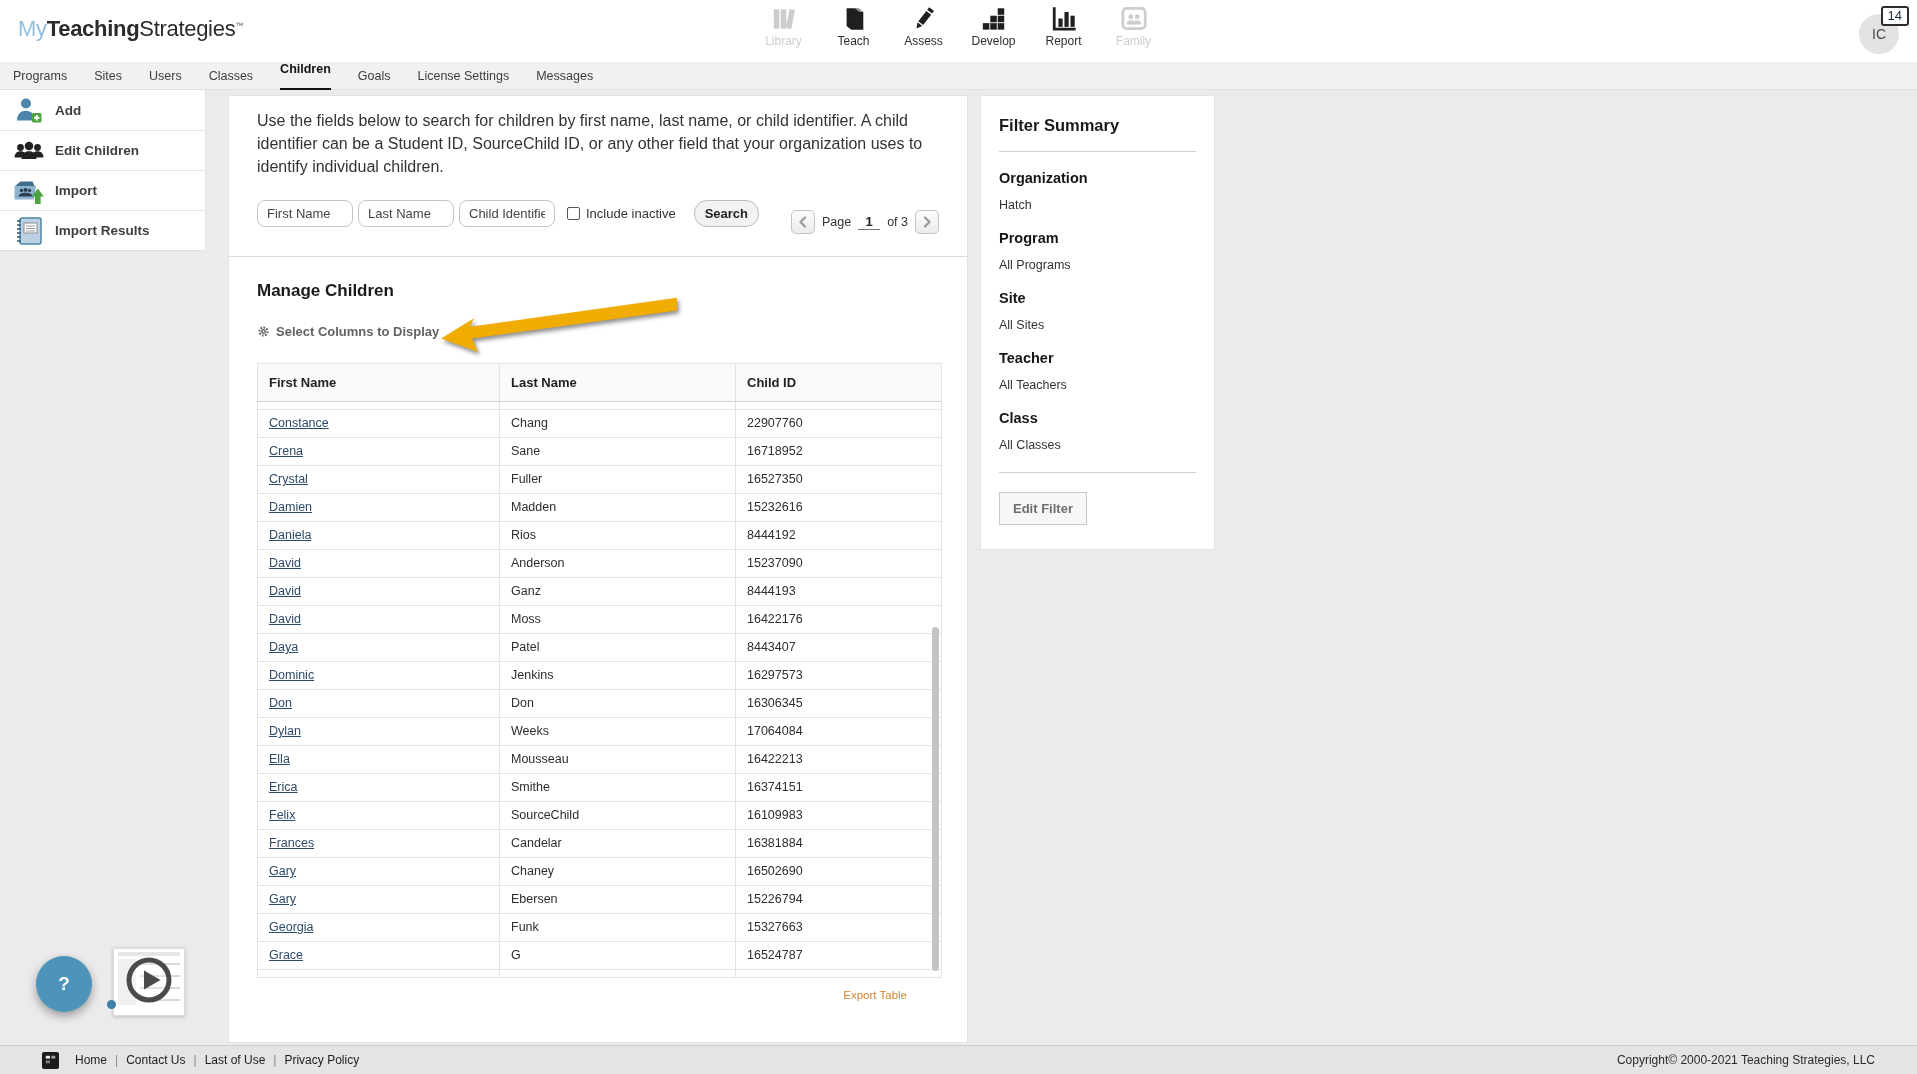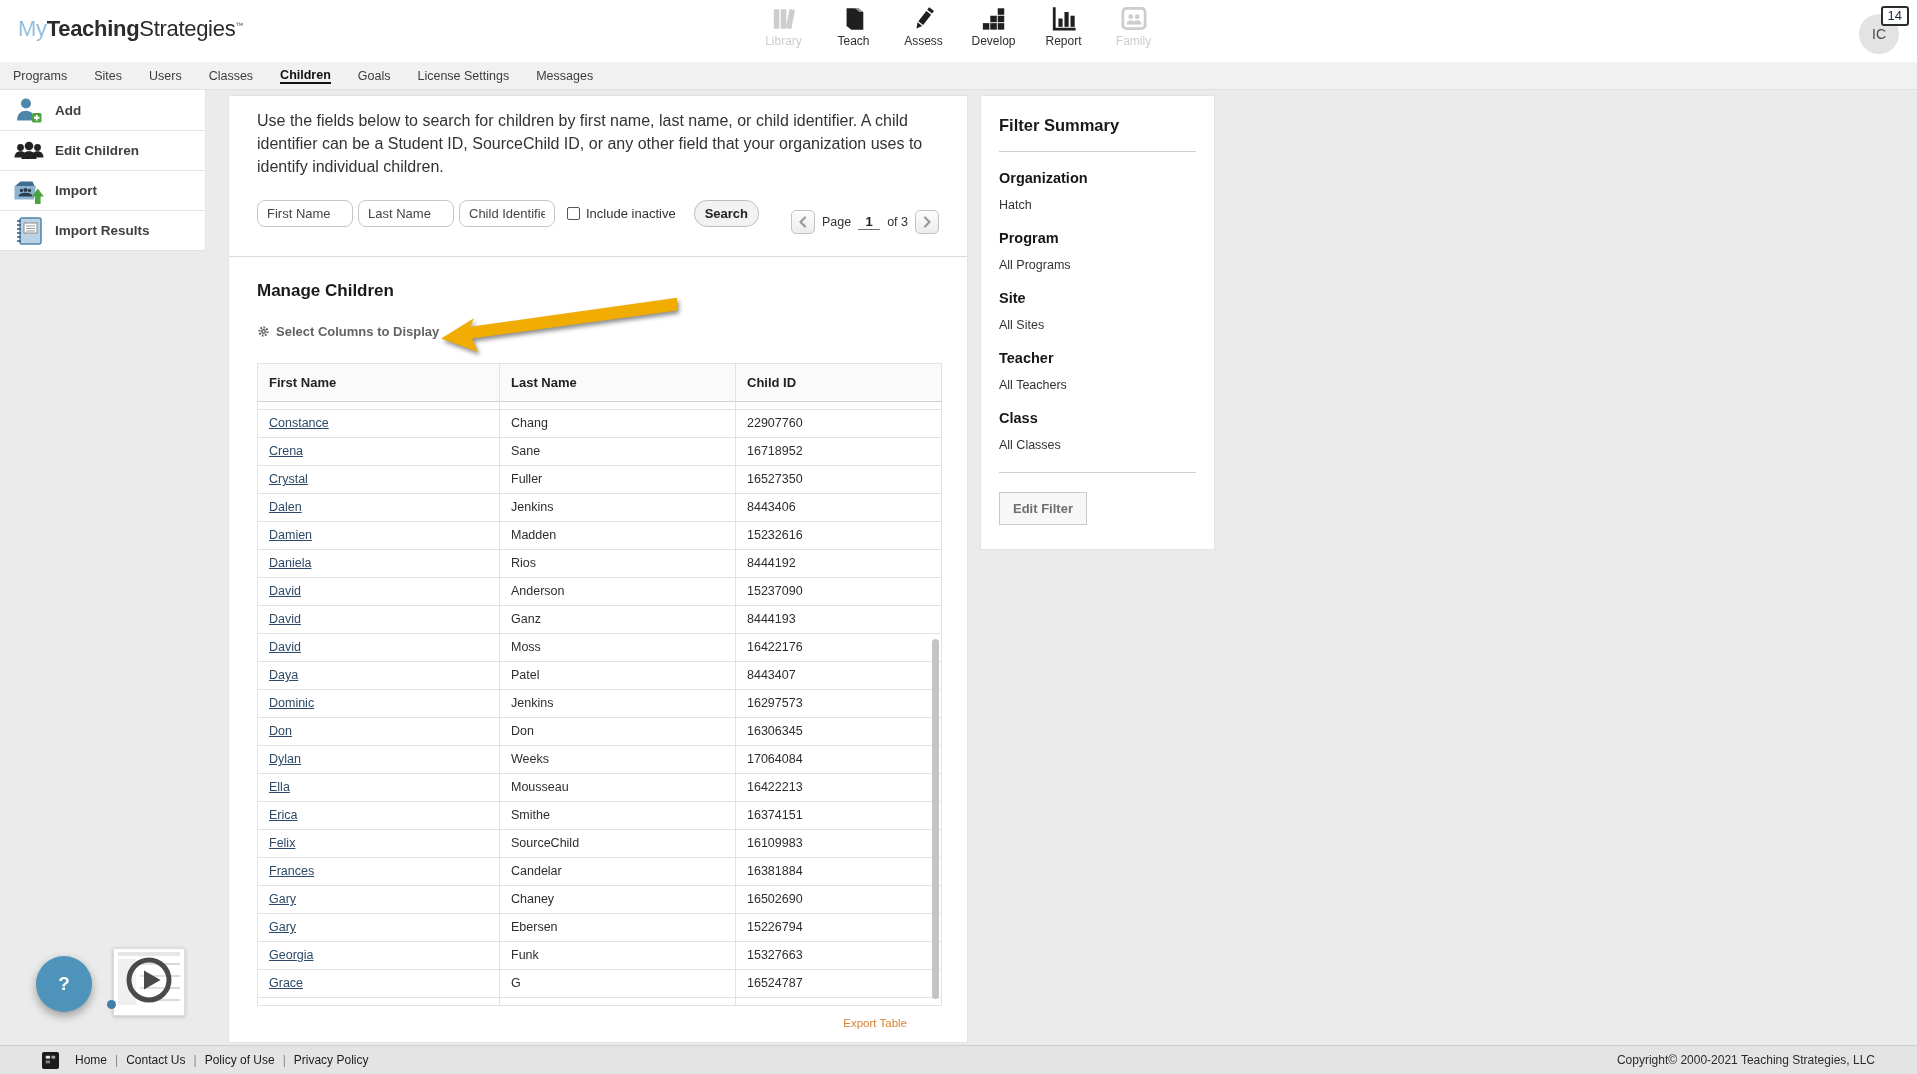--- a/index.html
+++ b/index.html
@@ -25,21 +25,21 @@
   .avatar-wrap { position:absolute; right:12px; top:8px; width:46px; height:46px; }
   .avatar { width:40px; height:40px; margin-top:6px; border-radius:50%; background:#e3e3e3; color:#4a4a4a;
             font-size:14px; display:flex; align-items:center; justify-content:center; cursor:pointer; }
   .avatar-badge { position:absolute; top:-2px; right:-4px; background:#fff; border:2px solid #2b2b2b; border-radius:3px;
             font-size:13px; color:#1c2b3a; padding:0 5px; line-height:16px; }
 
   
   .mainnav { position:absolute; top:62px; left:0; width:100%; height:28px; background:#f1f1f1;
              border-bottom:1px solid #e0e0e0; display:flex; align-items:center; gap:27px; padding-left:13px; }
   .nav-item { font-size:12.5px; color:#3d3d3d; text-decoration:none; cursor:pointer; }
-  .nav-item.active { font-weight:700; color:#111; border-bottom:2px solid #111; padding-bottom:0px; }
+  .nav-item.active { font-weight:700; color:#111; border-bottom:2px solid #111; padding-bottom:12px; }
 
   
   .sidebar { position:absolute; left:0; top:90px; width:206px; background:#fff;
              border-right:1px solid #e2e2e2; border-bottom:1px solid #e2e2e2; }
   .side-item { display:flex; align-items:center; gap:10px; height:40px; padding-left:13px; cursor:pointer; }
   .side-item + .side-item { border-top:1px solid #e4e4e4; }
   .side-icon { width:32px; display:flex; justify-content:center; }
   .side-label { font-size:13.5px; font-weight:700; color:#3f3f3f; }
 
   
@@ -361,25 +361,20 @@
               <td>Sane</td>
               <td>16718952</td>
             </tr>
 
             <tr>
               <td><a>Crystal</a></td>
               <td>Fuller</td>
               <td>16527350</td>
             </tr>
 
-            <tr>
-              <td><a>Dalen</a></td>
-              <td>Jenkins</td>
-              <td>8443406</td>
-            </tr>
 
             <tr>
               <td><a>Damien</a></td>
               <td>Madden</td>
               <td>15232616</td>
             </tr>
 
             <tr>
               <td><a>Daniela</a></td>
               <td>Rios</td>
@@ -550,19 +545,19 @@
           <rect width="18" height="18" rx="2" fill="#1c1c1c"></rect>
           <rect x="4" y="4" width="4.5" height="3" fill="#fff" opacity=".9"></rect>
           <rect x="10" y="4" width="4" height="3" fill="#fff" opacity=".6"></rect>
           <rect x="4" y="9" width="4.5" height="3" fill="#fff" opacity=".45"></rect>
         </svg>
     </span>
     <a class="flink">Home</a>
       <span class="fsep">|</span>
     <a class="flink">Contact Us</a>
       <span class="fsep">|</span>
-    <a class="flink">Policy of Use</a>
+    <a class="flink">Last of Use</a>
       <span class="fsep">|</span>
     <a class="flink">Privacy Policy</a>
     <span class="f-copy">Copyright© 2000-2021 Teaching Strategies, LLC</span>
   </footer>
 
 </div>
 
 </body></html>

